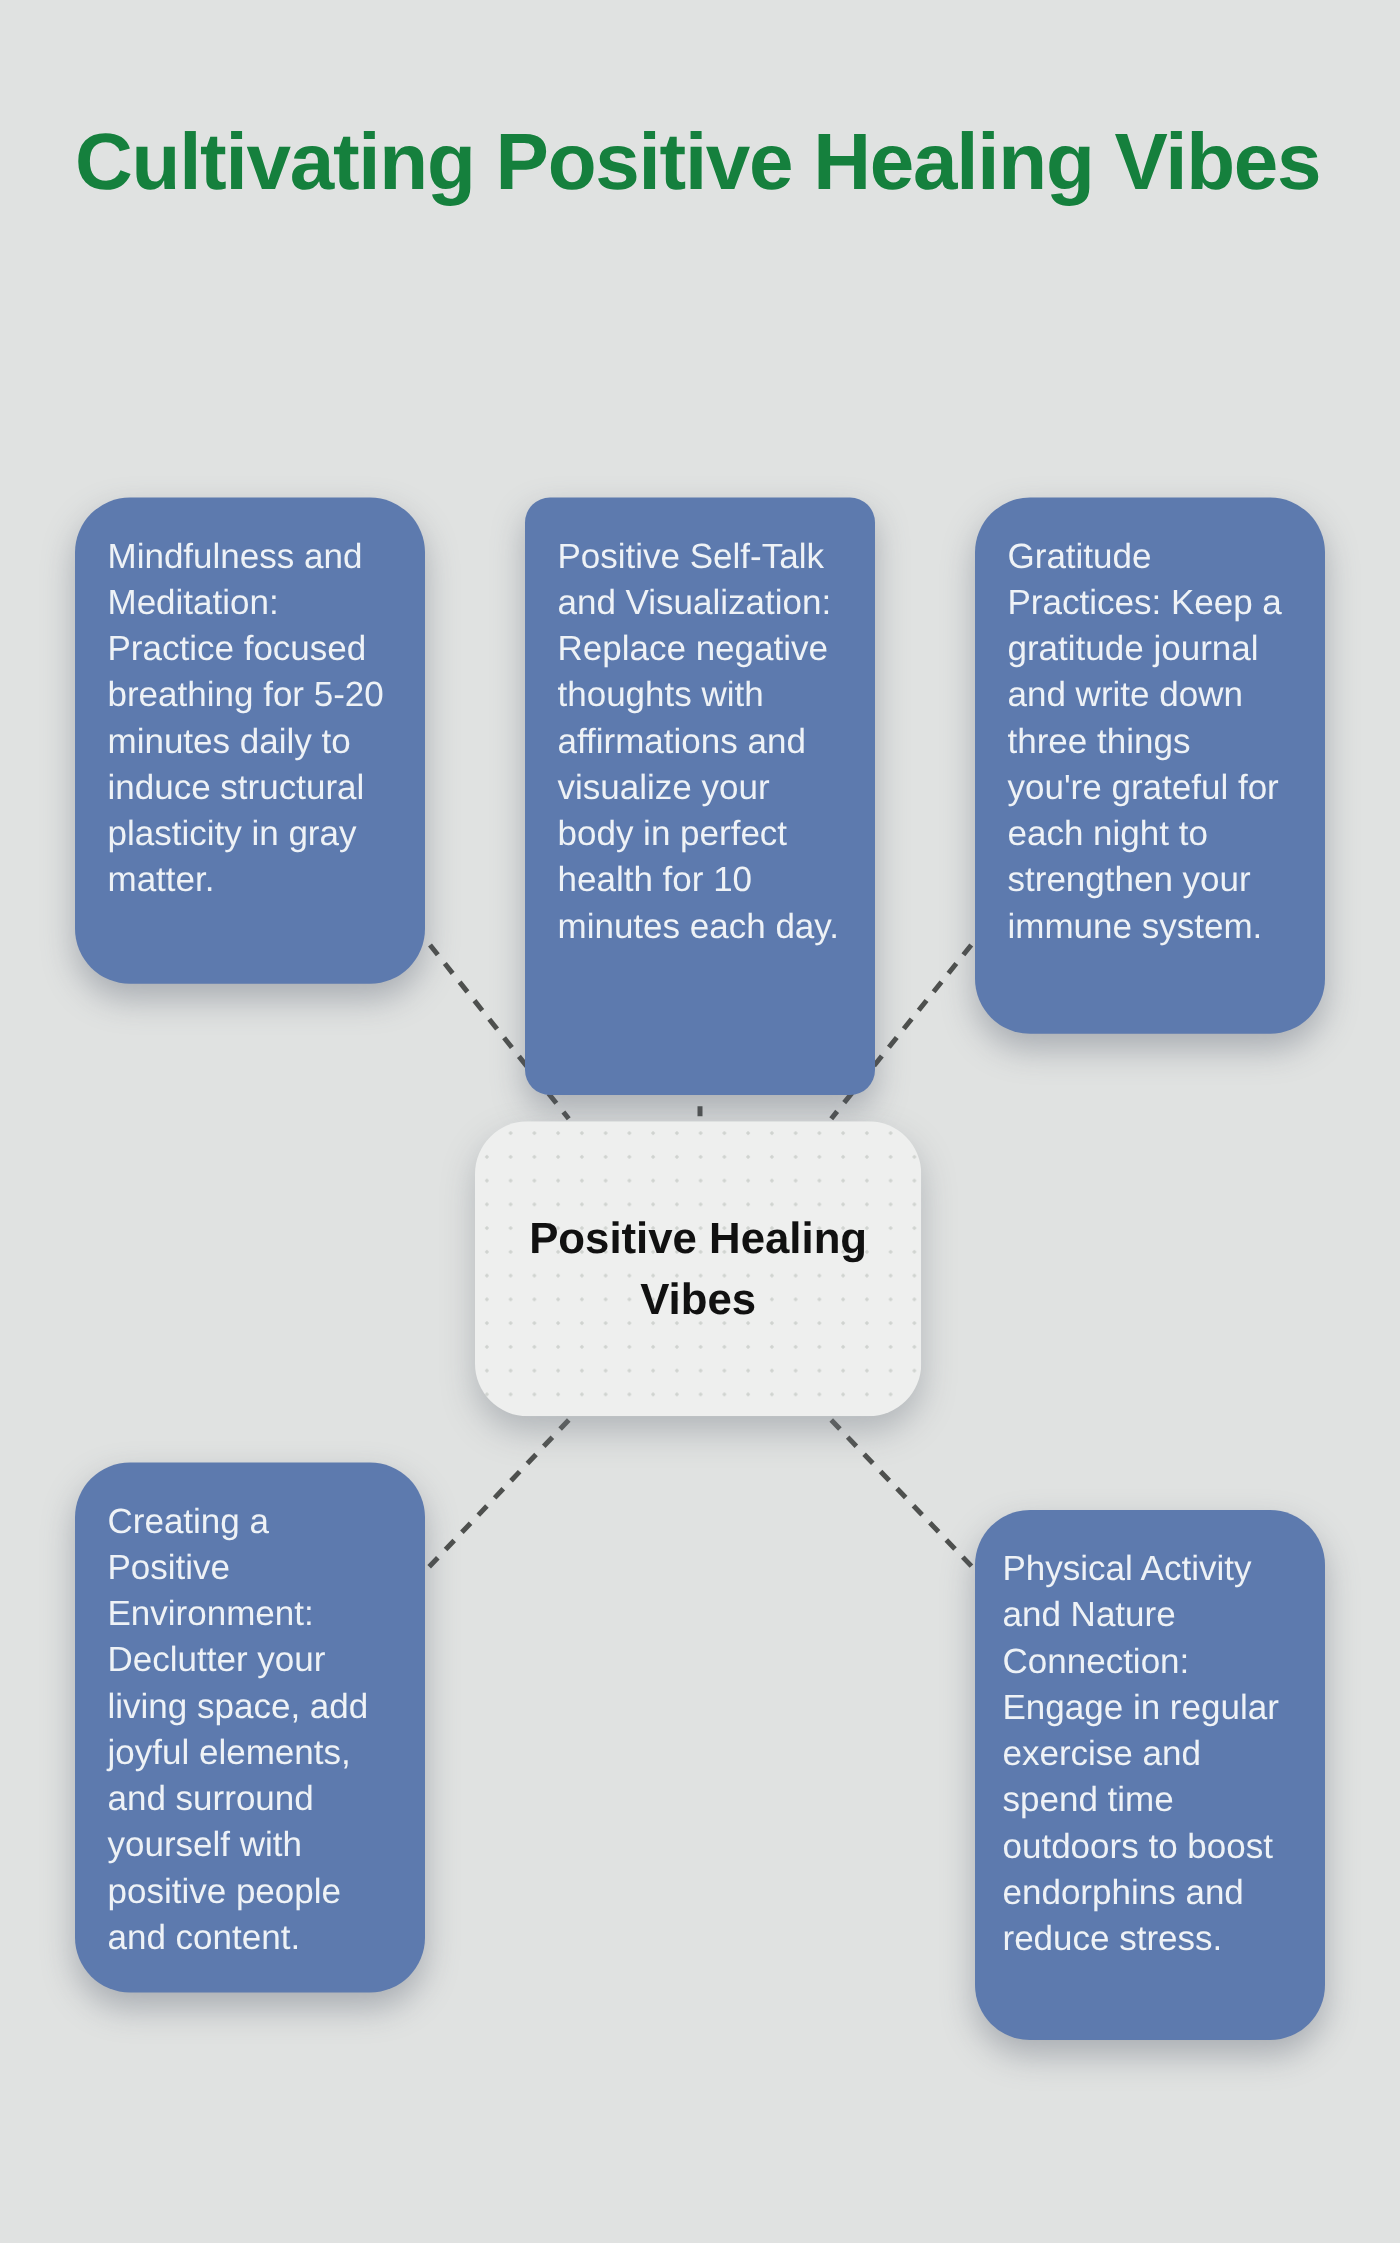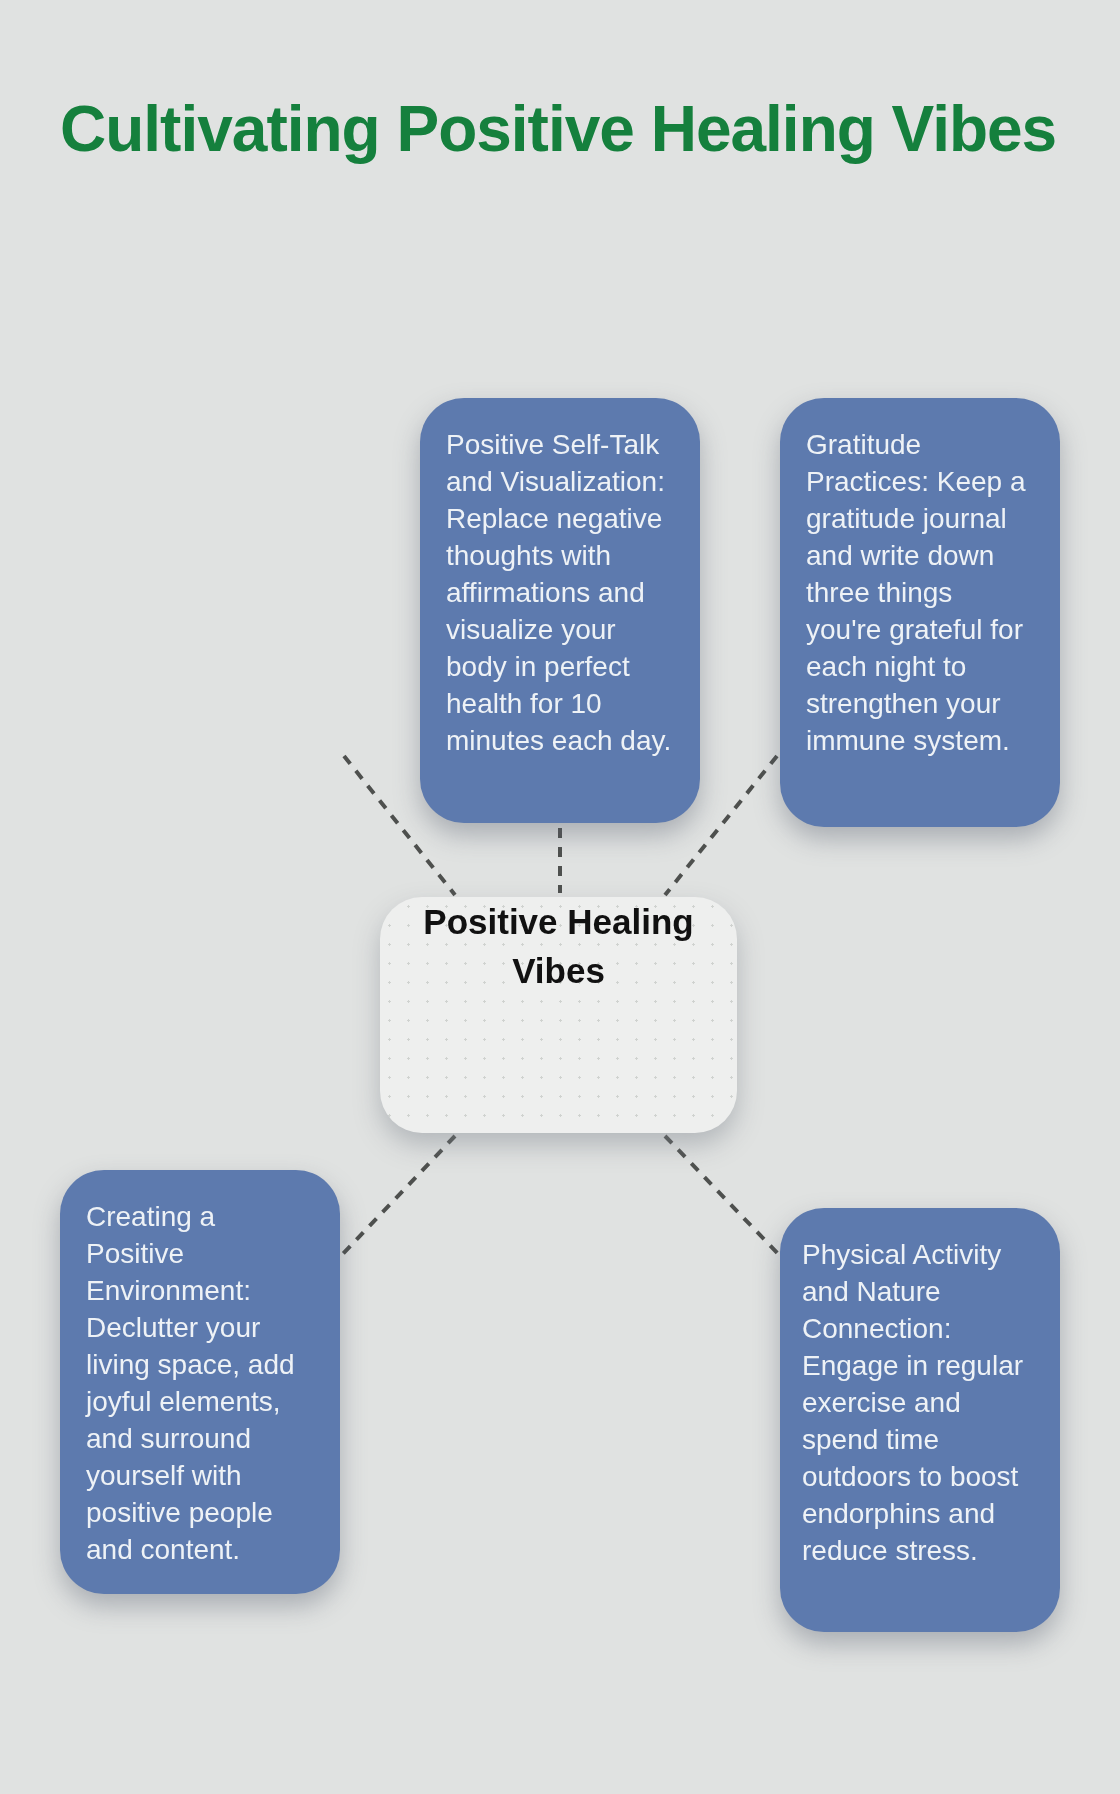--- a/index.html
+++ b/index.html
@@ -44,37 +44,38 @@
     width: 280px;
     background: #5d7aae;
     border-radius: 44px;
     padding: 28px 26px;
     color: #eef2f6;
     font-size: 28px;
     line-height: 37px;
     box-shadow: 0 12px 26px rgba(88, 96, 110, 0.40);
   }
   .node-tl { left: 60px;  top: 398px;  height: 389px; }
-  .node-tm { left: 420px; top: 398px;  height: 425px; }
+  .node-tm { left: 420px; top: 398px;  height: 478px; border-radius: 20px; }
   .node-tr { left: 780px; top: 398px;  height: 429px; }
   .node-bl { left: 60px;  top: 1170px; height: 424px; }
   .node-br { left: 780px; top: 1208px; height: 424px; padding-left: 22px; }
   .center-node {
     position: absolute;
     box-sizing: border-box;
     left: 380px;
     top: 897px;
     width: 357px;
     height: 236px;
     background-color: #eeefee;
     background-image: radial-gradient(rgba(170,176,170,0.45) 1.2px, transparent 1.4px);
     background-size: 19px 19px;
     border-radius: 42px;
     box-shadow: 0 12px 26px rgba(125, 131, 140, 0.45);
     display: flex;
+    align-items: center;
     justify-content: center;
     text-align: center;
     color: #111111;
     font-size: 35px;
     font-weight: 700;
     line-height: 1.4;
     padding: 0 26px;
   }
 </style>
 </head>
@@ -85,20 +86,23 @@
   <div class="title">Cultivating Positive Healing Vibes</div>
 
   <svg class="connectors" viewBox="0 0 1120 1794" xmlns="http://www.w3.org/2000/svg">
     <line x1="344" y1="756" x2="455" y2="895"></line>
     <line x1="560" y1="828" x2="560" y2="893"></line>
     <line x1="777" y1="756" x2="665" y2="895"></line>
     <line x1="455" y1="1136" x2="338" y2="1259"></line>
     <line x1="665" y1="1136" x2="783" y2="1259"></line>
   </svg>
 
+  <div class="node node-tl">
+    <span>Mindfulness and Meditation: Practice focused breathing for 5-20 minutes daily to induce structural plasticity in gray matter.</span>
+  </div>
 
   <div class="node node-tm">
     <span>Positive Self-Talk and Visualization: Replace negative thoughts with affirmations and visualize your body in perfect health for 10 minutes each day.</span>
   </div>
 
   <div class="node node-tr">
     <span>Gratitude Practices: Keep a gratitude journal and write down three things you're grateful for each night to strengthen your immune system.</span>
   </div>
 
   <div class="center-node">

